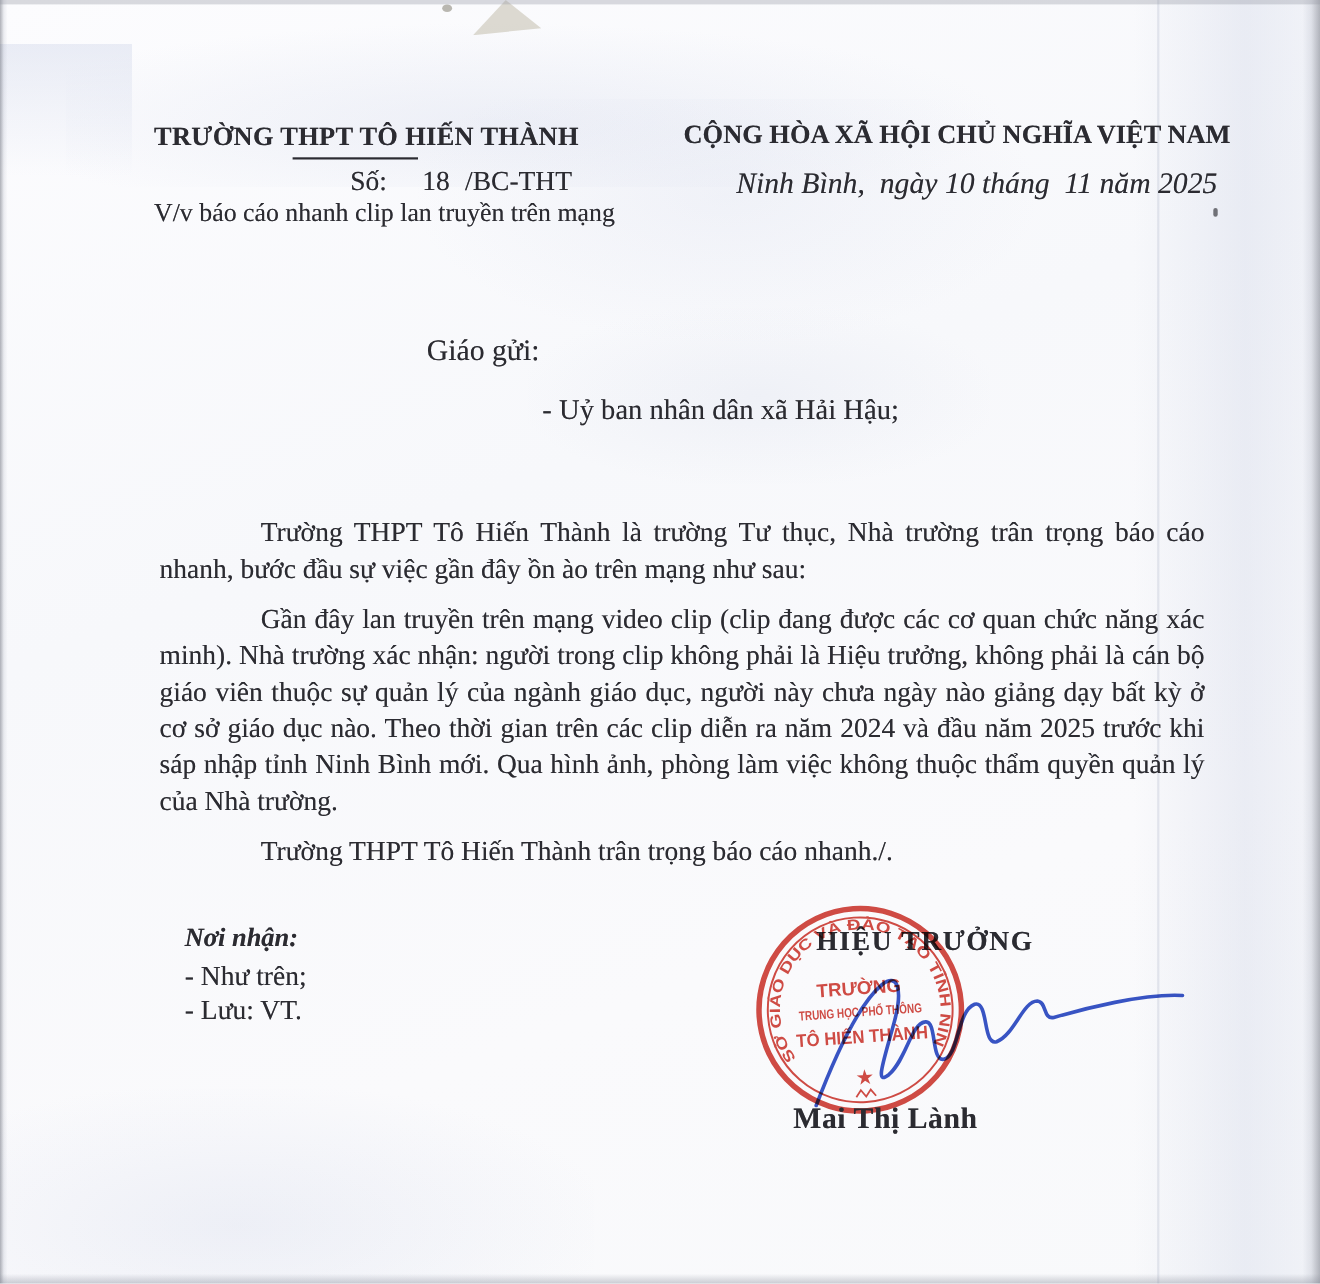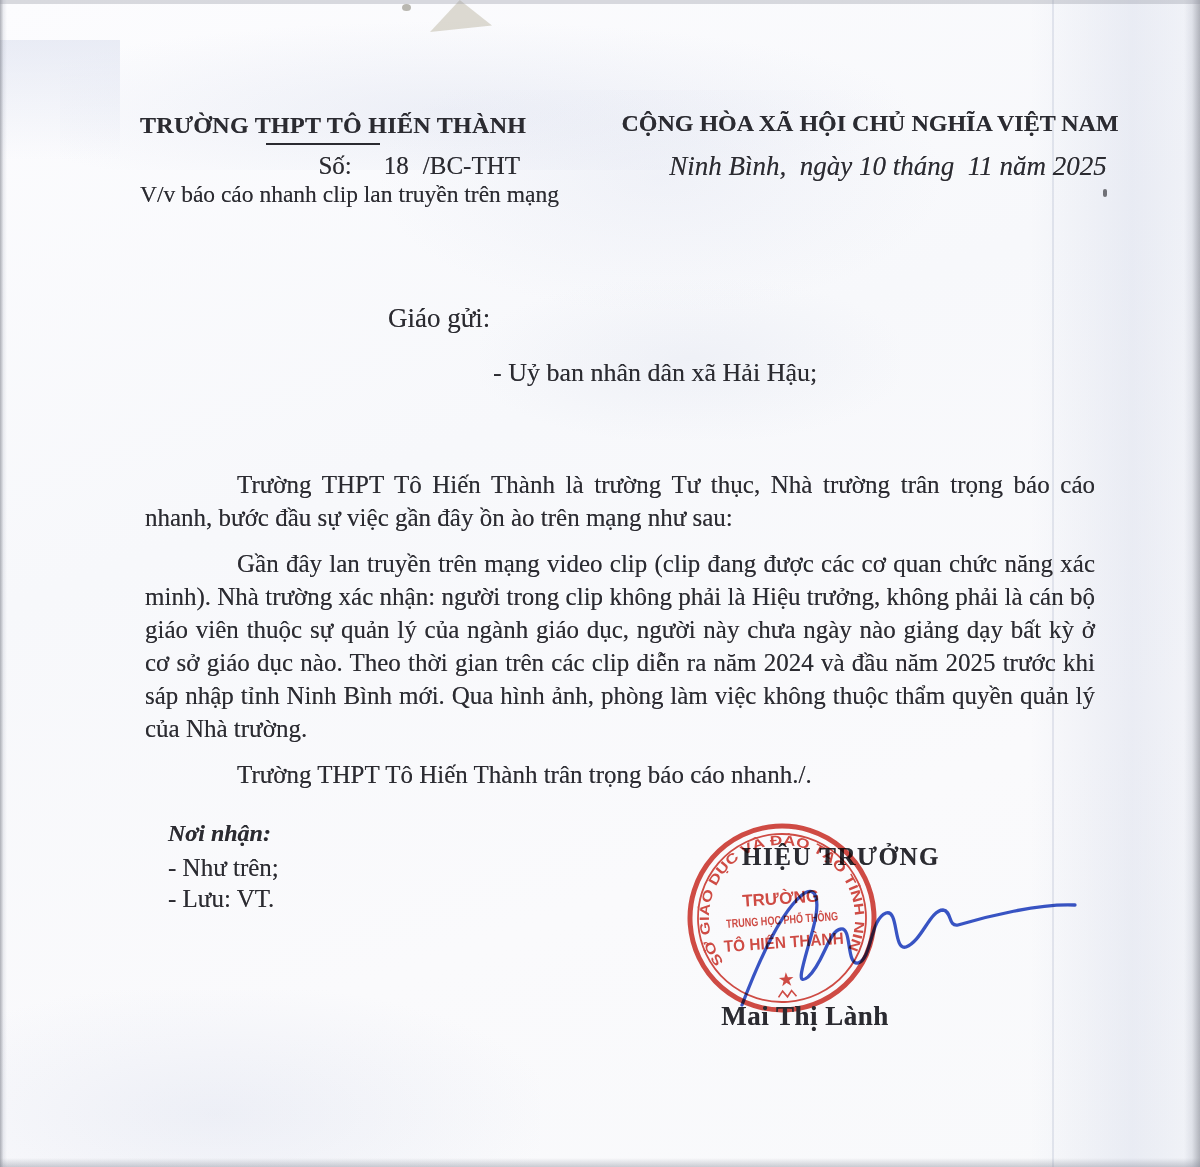--- a/index.html
+++ b/index.html
@@ -57,21 +57,21 @@
   .salutation{position:absolute;left:388px;top:303px;font-size:27px;}
   .recipient-list{position:absolute;left:472px;top:351px;font-size:26px;line-height:44px;margin-left:21px;}
 
   
   .body-text{position:absolute;left:145px;top:468px;width:950px;
     font-size:25px;line-height:33px;text-align:justify;}
   .body-text p{margin:0 0 13px 0;text-indent:92px;}
   .body-text p:last-child{margin-top:8px;}
 
   
-  .noi-nhan{position:absolute;left:168px;top:820px;}
+  .noi-nhan{position:absolute;left:168px;top:840px;}
   .noi-nhan-label{font-weight:bold;font-style:italic;font-size:24px;}
   .noi-nhan-items{font-size:25px;line-height:31px;margin-top:5px;}
 
   .signer-title{position:absolute;left:735px;top:843px;width:212px;text-align:center;
     font-weight:bold;font-size:25px;letter-spacing:1.5px;white-space:nowrap;}
   .signer-name{position:absolute;left:699px;top:1001px;width:212px;text-align:center;
     font-weight:bold;font-size:27px;letter-spacing:.5px;white-space:nowrap;}
 
   .stamp-svg{position:absolute;left:678px;top:814px;width:208px;height:208px;
     transform:rotate(-4deg);opacity:.92;mix-blend-mode:multiply;}

